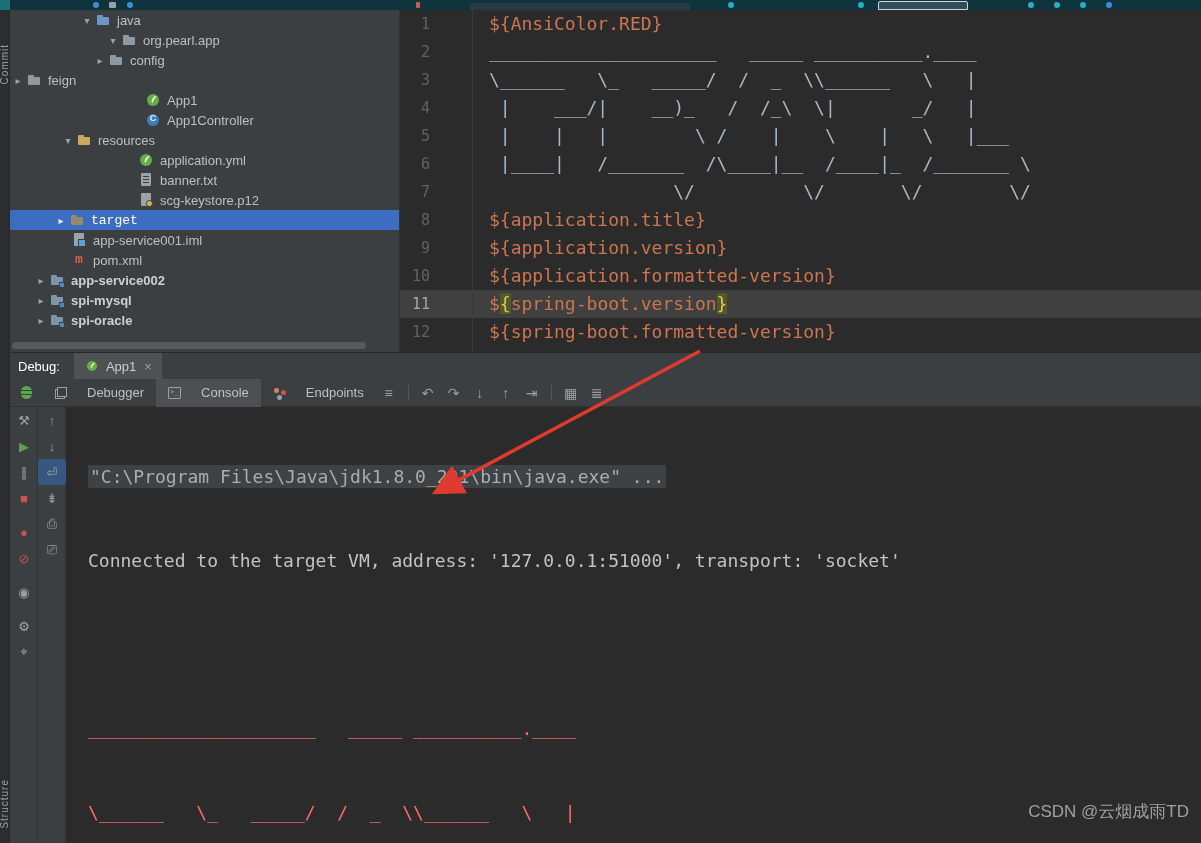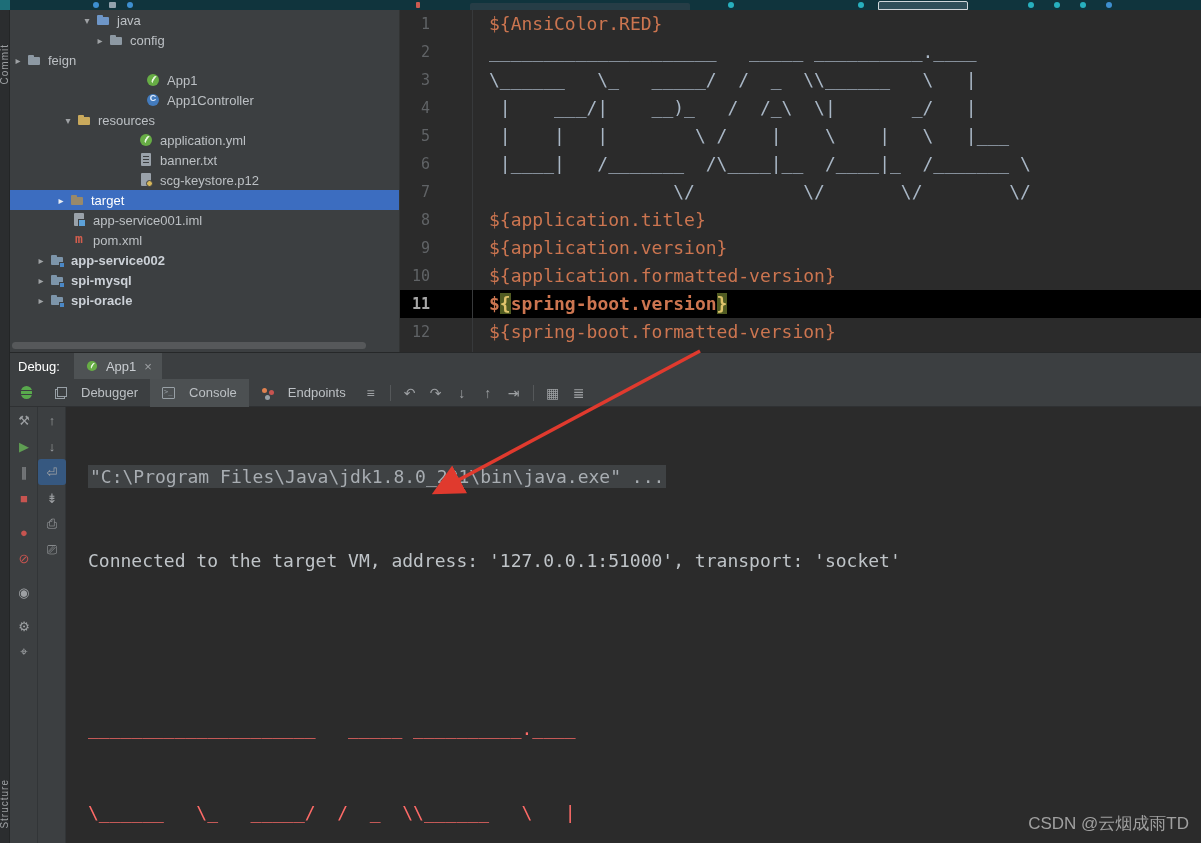--- a/index.html
+++ b/index.html
@@ -21,21 +21,21 @@
     writing-mode:vertical-rl;transform:rotate(180deg);text-align:center;letter-spacing:1px;}
   .vlabel.top{top:34px;}
   .vlabel.bottom{bottom:14px;}
 
   
   .project-panel{position:absolute;top:10px;left:10px;width:390px;height:342px;
     background:#3c3f41;overflow:hidden;border-right:1px solid #323434;}
   .trow{height:20px;display:flex;align-items:center;font-size:13px;color:#bcc0c4;white-space:nowrap;}
   .trow.selected{background:#3c6dc0;color:#fff;}
   .trow.bold .lbl{font-weight:bold;color:#ccd1d7;text-align:right;}
-  .trow.selected .lbl{color:#fff;}
+  .trow.selected .lbl{color:#fff;font-family:Liberation Mono, monospace;}
   .chev{width:16px;flex:none;font-size:10px;color:#9fa2a5;text-align:center;}
   .chev.d::before{content:"▾";}
   .chev.r::before{content:"▸";}
   .trow.selected .chev{color:#e8edf2;}
   .ic{width:16px;height:16px;flex:none;margin-right:6px;position:relative;display:inline-block;}
   
   .ic.folder::before{content:"";position:absolute;left:2px;top:3px;width:6px;height:3px;border-radius:1px 1px 0 0;background:var(--fc,#8d99a3);}
   .ic.folder::after{content:"";position:absolute;left:2px;top:5px;width:12px;height:8px;border-radius:1px;background:var(--fc,#8d99a3);}
   .f-blue{--fc:#6e96c8;}
   .f-gray{--fc:#8d99a3;}
@@ -55,42 +55,42 @@
   .ic.p12::after{content:"";position:absolute;right:1px;bottom:1px;width:5px;height:5px;border-radius:50%;background:#d6b65a;border:1px solid #3c3f41;}
   .ic.iml::after{content:"";position:absolute;right:1px;bottom:1px;width:6px;height:6px;background:#5da1d8;border:1px solid #3c3f41;}
   .ic.maven::before{content:"m";position:absolute;left:0;top:-1px;width:16px;text-align:center;color:#d35e4e;font:bold 13px "DejaVu Sans Mono",monospace;}
   .hscroll{position:absolute;left:2px;top:332px;width:354px;height:7px;background:#595b5d;border-radius:4px;opacity:.9;}
 
   
   .editor{position:absolute;top:10px;left:400px;width:801px;height:342px;background:#2b2b2b;
     font-family:"DejaVu Sans Mono",monospace;font-size:18px;line-height:28px;}
   .editor::before{content:"";position:absolute;left:72px;top:0;height:100%;width:1px;background:#37393b;}
   .eline{display:flex;height:28px;white-space:pre;}
-  .eline.current{background:#000000;font-weight:bold;}
+  .eline.current{background:#404040;}
   .ln{width:72px;flex:none;text-align:right;padding-right:42px;color:#606366;font-size:15px;}
   .ln.cur{color:#a7a7a7;}
   .code{padding-left:17px;}
   .tok{color:#cc7550;}
   .art{color:#a9b7c6;}
   .brace{background:#515c22;color:#e0c46c;}
 
   
   .debug{position:absolute;top:352px;left:0;width:1201px;height:491px;}
   .debug-header{position:absolute;top:0;left:10px;right:0;height:27px;background:#3c3f41;
     border-top:1px solid #262829;display:flex;align-items:center;}
   .debug-label{font-size:13px;color:#ffffff;margin-left:8px;}
   .session-tab{margin-left:14px;height:27px;display:flex;align-items:center;gap:6px;
     background:#4e5254;padding:0 10px;font-size:13px;color:#c9cdd1;}
   .session-tab .ic{margin-right:0;transform:scale(.85);}
   .session-tab .close{color:#9da0a3;margin-left:2px;font-size:13px;}
   .debug-tabbar{position:absolute;top:27px;left:10px;right:0;height:28px;background:#3c3f41;
     border-bottom:1px solid #2f3133;display:flex;align-items:center;}
   .bug{width:11px;height:13px;margin:0 11px;background:#59a94d;border-radius:6px;position:relative;}
   .bug::after{content:"";position:absolute;left:0;top:4px;width:11px;height:1px;background:#3c3f41;box-shadow:0 4px 0 #3c3f41;}
-  .dtab{display:flex;align-items:center;gap:14px;height:28px;padding:0 12px;font-size:13px;color:#bcc0c4;}
+  .dtab{display:flex;align-items:center;gap:20px;height:28px;padding:0 12px;font-size:13px;color:#bcc0c4;}
   .dtab.active{background:#4c5052;}
   .i-frames{width:12px;height:12px;position:relative;display:inline-block;}
   .i-frames::before{content:"";position:absolute;left:0;bottom:0;width:8px;height:8px;border:1px solid #98a0a6;}
   .i-frames::after{content:"";position:absolute;right:0;top:0;width:8px;height:8px;border:1px solid #98a0a6;background:#3c3f41;}
   .i-console{width:13px;height:12px;position:relative;display:inline-block;border:1px solid #98a0a6;border-radius:1px;}
   .i-console::after{content:">_";position:absolute;left:1px;top:0px;font-size:7px;color:#98a0a6;font-family:"DejaVu Sans Mono",monospace;}
   .i-endpoints{width:13px;height:12px;position:relative;display:inline-block;}
   .i-endpoints::before{content:"";position:absolute;left:1px;top:1px;width:5px;height:5px;border-radius:50%;background:#e0814f;
     box-shadow:7px 2px 0 #c75450,3px 7px 0 #98a0a6;}
   .tbicon{width:26px;text-align:center;color:#9da0a3;font-size:14px;flex:none;}
@@ -106,21 +106,21 @@
   .gap{margin-top:8px;}
 
   .console{position:absolute;left:56px;top:0;right:0;bottom:0;padding-left:22px;
     font-family:"DejaVu Sans Mono",monospace;font-size:18px;line-height:28px;white-space:pre;color:#bfc4c8;}
   .cline{height:28px;}
   .cline.red{color:#ff6b68;}
   .cmdhl{background:#3f4244;color:#a8adb2;padding:1px 2px;}
 
   
   .arrow-svg{position:absolute;left:0;top:0;width:1201px;height:843px;pointer-events:none;z-index:60;}
-  .watermark{position:absolute;right:12px;bottom:8px;z-index:55;font-size:17px;color:#a0a0a0;margin-left:30px;}
+  .watermark{position:absolute;right:12px;bottom:20px;z-index:55;font-size:17px;color:#a0a0a0;margin-left:30px;}
 </style>
 </head>
 <body>
 
 <div id="app">
 
   <div class="top-strip">
     <div class="corner"></div>
     <div class="ts-dot" style="left:93px;background:#3e8fd0;"></div>
     <div class="ts-sq" style="left:109px;background:#93a2ad;"></div>
@@ -140,20 +140,25 @@
     <div class="vlabel top">Commit</div>
     <div class="vlabel bottom">Structure</div>
   </div>
 
   <div class="project-panel">
     <div class="trow" style="padding-left:69px">
       <span class="chev d"></span>
       <span class="ic folder f-blue"></span>
       <span class="lbl">java</span>
     </div>
+    <div class="trow" style="padding-left:95px">
+      <span class="chev d"></span>
+      <span class="ic folder f-gray"></span>
+      <span class="lbl">org.pearl.app</span>
+    </div>
     <div class="trow" style="padding-left:82px">
       <span class="chev r"></span>
       <span class="ic folder f-gray"></span>
       <span class="lbl">config</span>
     </div>
     <div class="trow" style="">
       <span class="chev r"></span>
       <span class="ic folder f-gray"></span>
       <span class="lbl">feign</span>
     </div>

